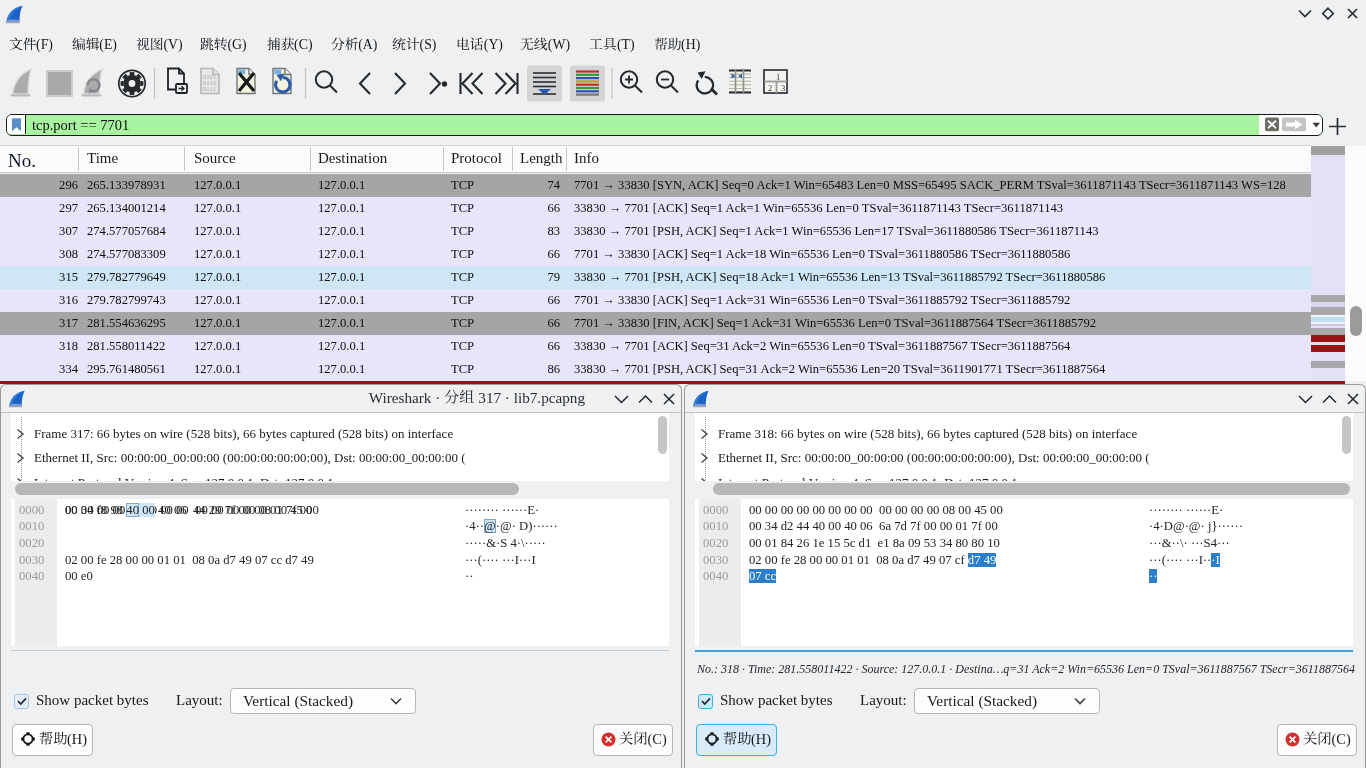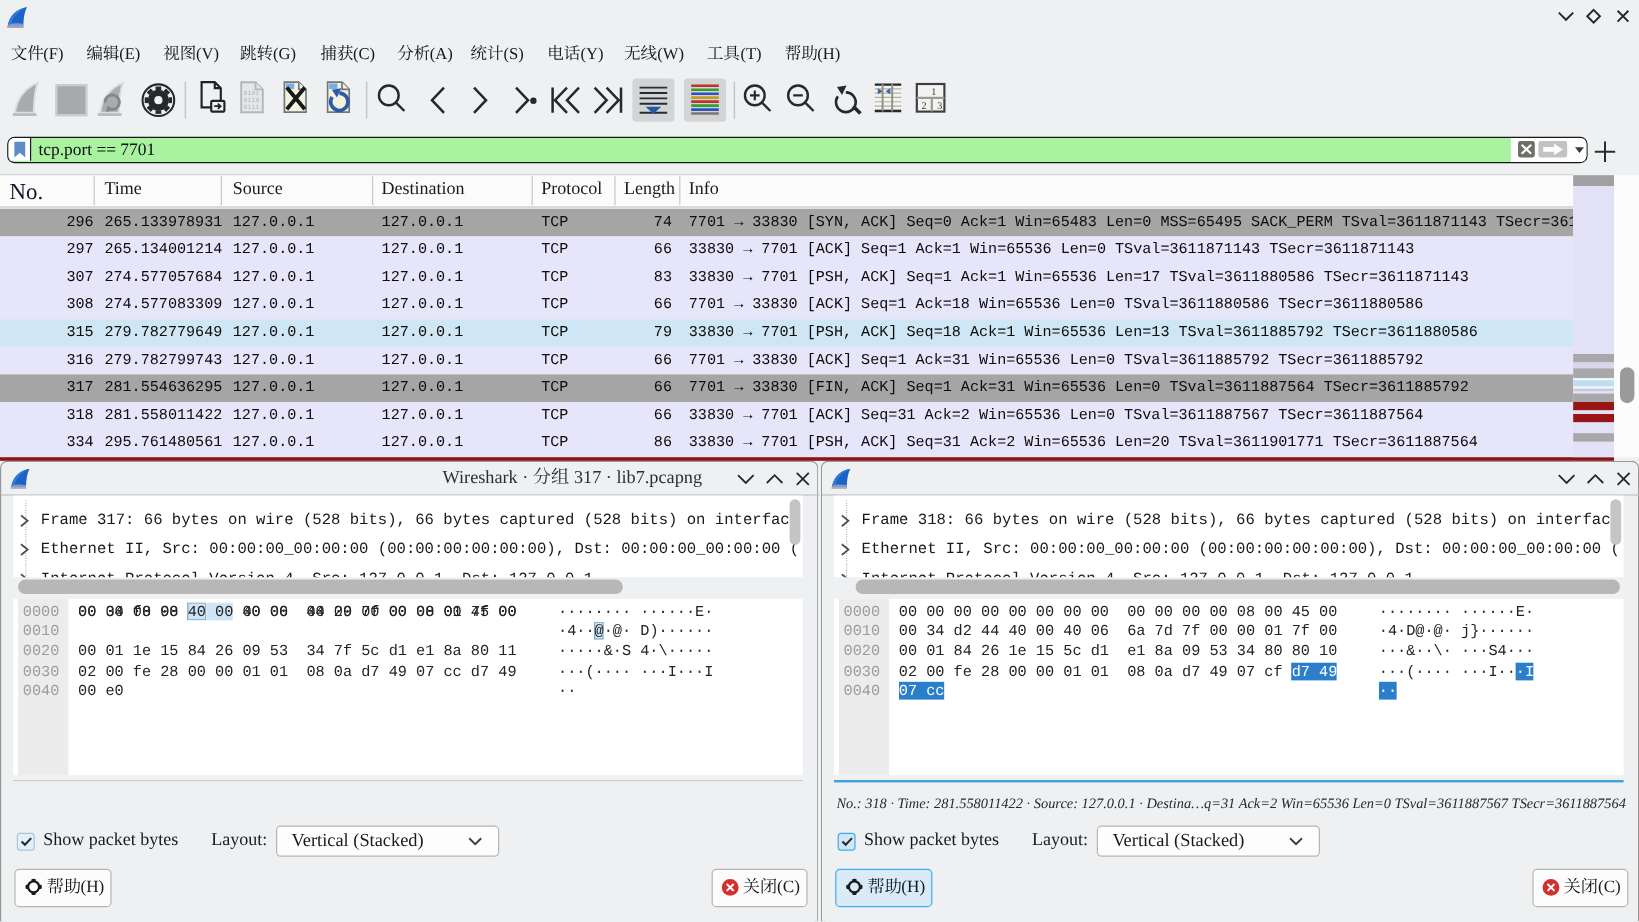--- a/index.html
+++ b/index.html
@@ -1,17 +1,17 @@
 <!DOCTYPE html>
 <html><head><meta charset="utf-8"><style>
 *{margin:0;padding:0;box-sizing:border-box}
 html,body{width:1366px;height:768px;overflow:hidden;background:#eff0f1;
  font-family:"Liberation Serif",serif;-webkit-font-smoothing:antialiased}
 .abs{position:absolute}
-.mono{font-family:Liberation Mono, monospace}
+.mono{font-family:Liberation Serif, serif}
 .row{white-space:pre;overflow:hidden}
 svg{display:inline-block}
 </style></head><body>
 <svg width="0" height="0" style="position:absolute">
     <defs>
       <g id="c0" transform="scale(1,-1) translate(0,-880)">
         <path d="M287 333H833L881 393Q881 393 890 386Q898 379 912 368Q926 357 941 344Q956 331 968 319Q964 303 942 303H295ZM423 785 525 753Q522 745 513 739Q504 733 488 734Q457 628 408 537Q359 445 297 382L283 392Q313 441 340 503Q367 566 389 638Q410 710 423 785ZM594 827 697 815Q695 805 687 798Q680 790 660 787V-52Q660 -57 653 -63Q645 -69 633 -73Q621 -77 607 -77H594ZM401 606H807L854 666Q854 666 863 659Q871 652 884 641Q898 630 912 617Q927 605 939 592Q936 576 913 576H401ZM172 543 203 583 267 559Q265 552 258 547Q251 543 238 540V-55Q238 -58 229 -63Q221 -68 209 -73Q197 -77 184 -77H172ZM255 837 357 802Q354 794 345 788Q336 783 319 784Q286 694 244 610Q202 526 152 454Q103 382 48 328L34 338Q76 398 118 478Q159 559 195 651Q231 743 255 837Z"></path>
       </g>
       <g id="c1" transform="scale(1,-1) translate(0,-880)">
         <path d="M783 804Q780 796 771 791Q762 785 745 786Q724 757 696 722Q668 687 636 653Q604 619 572 591H552Q574 625 597 668Q619 711 640 755Q660 800 674 837ZM526 350Q561 259 623 188Q686 117 772 69Q859 21 964 0L962 -10Q941 -15 924 -32Q908 -49 901 -75Q798 -42 722 15Q645 71 593 153Q541 235 509 343ZM526 433Q526 375 515 318Q505 260 476 205Q447 149 393 98Q339 47 253 3Q166 -41 39 -76L32 -59Q167 -8 251 49Q334 105 379 167Q424 228 441 295Q458 361 458 431V604H526ZM797 666Q797 666 806 660Q815 653 830 641Q844 630 859 617Q875 604 888 592Q885 576 861 576H121L113 605H747ZM856 416Q856 416 865 408Q875 401 889 389Q904 378 920 365Q936 351 950 339Q946 323 923 323H58L49 353H805ZM243 832Q306 811 345 785Q383 759 403 732Q423 706 427 683Q431 660 424 646Q416 631 400 627Q385 624 366 637Q358 668 336 703Q314 738 286 769Q258 801 232 824Z"></path>
@@ -372,21 +372,20 @@
     <div class="abs" style="left:14px;top:98px;width:504px;height:12px;border-radius:6px;background:#b7b7b7"></div>
     <div class="abs mono" style="left:10px;top:114px;width:658px;height:147px;background:#fff;font-size:12.7px;color:#242424">
       <div class="abs" style="left:4px;top:0;width:42px;height:147px;background:#ececec"></div>
       <div class="abs row" style="left:8px;top:2.5px;height:16.7px;line-height:16.7px;color:#9c9c9c">0000</div>
       <div class="abs row" style="left:54px;top:2.5px;height:16.7px;line-height:16.7px">00 00 00 00 00 00 00 00  00 00 00 00 08 00 45 00</div>
       <div class="abs row" style="left:454px;top:2.5px;height:16.7px;line-height:16.7px">········ ······E·</div>
       <div class="abs row" style="left:8px;top:19.2px;height:16.7px;line-height:16.7px;color:#9c9c9c">0010</div>
       <div class="abs row" style="left:54px;top:3px;height:16.7px;line-height:16.7px">00 34 f8 98 <span style="background:#cfe4f5;box-shadow:inset 0 0 0 1px #7fa8c8">40</span><span style="background:#cfe4f5"> 00</span> 40 06  44 29 7f 00 00 01 7f 00</div>
       <div class="abs row" style="left:454px;top:19.2px;height:16.7px;line-height:16.7px">·4··<span style="background:#cfe4f5;box-shadow:inset 0 0 0 1px #7fa8c8">@</span>·@· D)······</div>
       <div class="abs row" style="left:8px;top:35.9px;height:16.7px;line-height:16.7px;color:#9c9c9c">0020</div>
-      <div class="abs row" style="left:54px;top:35.9px;height:16.7px;line-height:16.7px">00 01 1e 15 84 26 09 53  34 7f 5c d1 e1 8a 80 11</div>
       <div class="abs row" style="left:454px;top:35.9px;height:16.7px;line-height:16.7px">·····&amp;·S 4·\·····</div>
       <div class="abs row" style="left:8px;top:52.6px;height:16.7px;line-height:16.7px;color:#9c9c9c">0030</div>
       <div class="abs row" style="left:54px;top:52.6px;height:16.7px;line-height:16.7px">02 00 fe 28 00 00 01 01  08 0a d7 49 07 cc d7 49</div>
       <div class="abs row" style="left:454px;top:52.6px;height:16.7px;line-height:16.7px">···(···· ···I···I</div>
       <div class="abs row" style="left:8px;top:69.3px;height:16.7px;line-height:16.7px;color:#9c9c9c">0040</div>
       <div class="abs row" style="left:54px;top:69.3px;height:16.7px;line-height:16.7px">00 e0</div>
       <div class="abs row" style="left:454px;top:69.3px;height:16.7px;line-height:16.7px">··</div>
     </div>
     <div class="abs" style="left:10px;top:265px;width:658px;height:1px;background:#c9ced2"></div>
     <div class="abs" style="left:13px;top:309px;width:15px;height:15px;border-radius:3px;background:#e4eff9;border:1.4px solid #a5c6de"></div>

